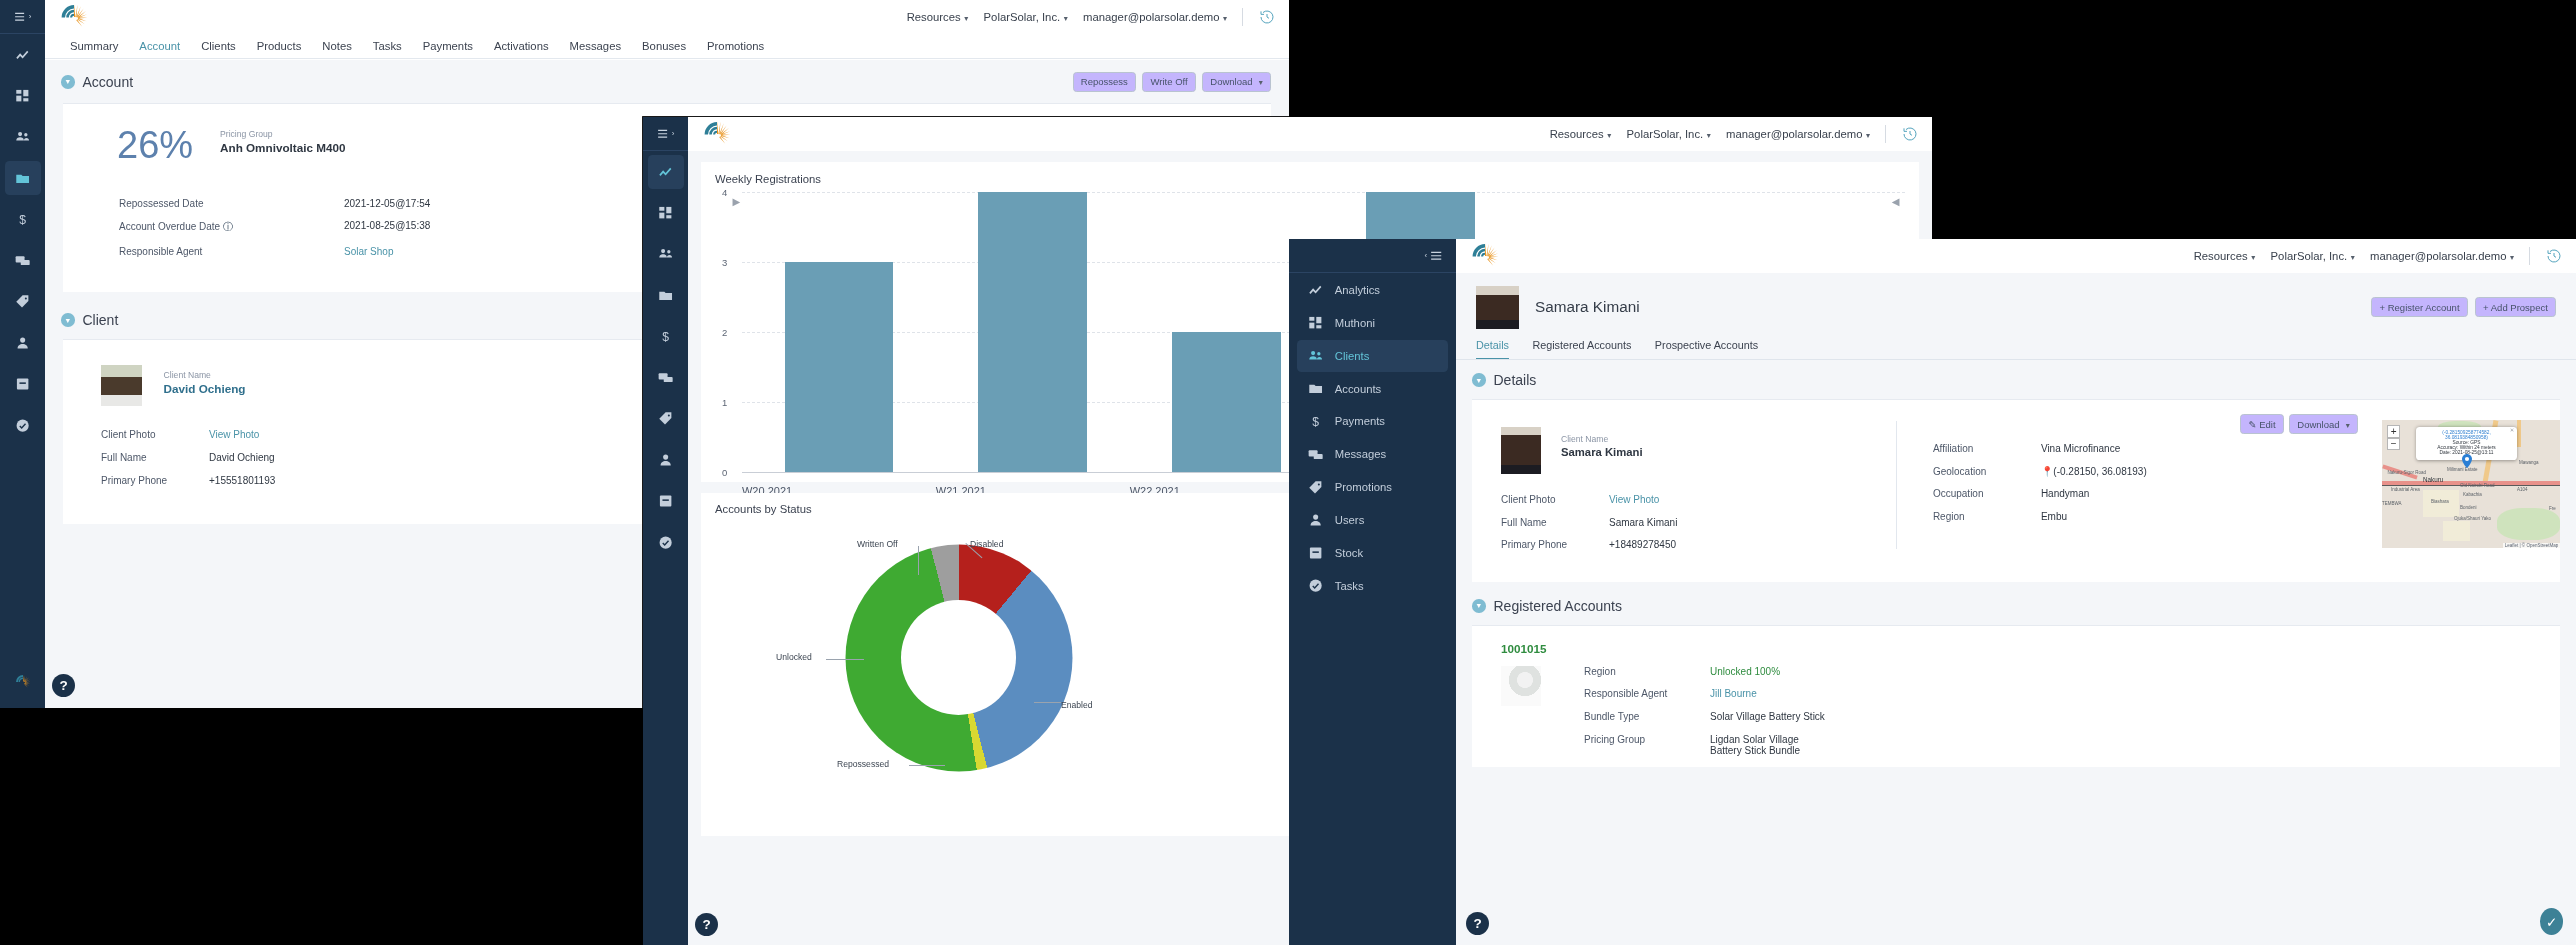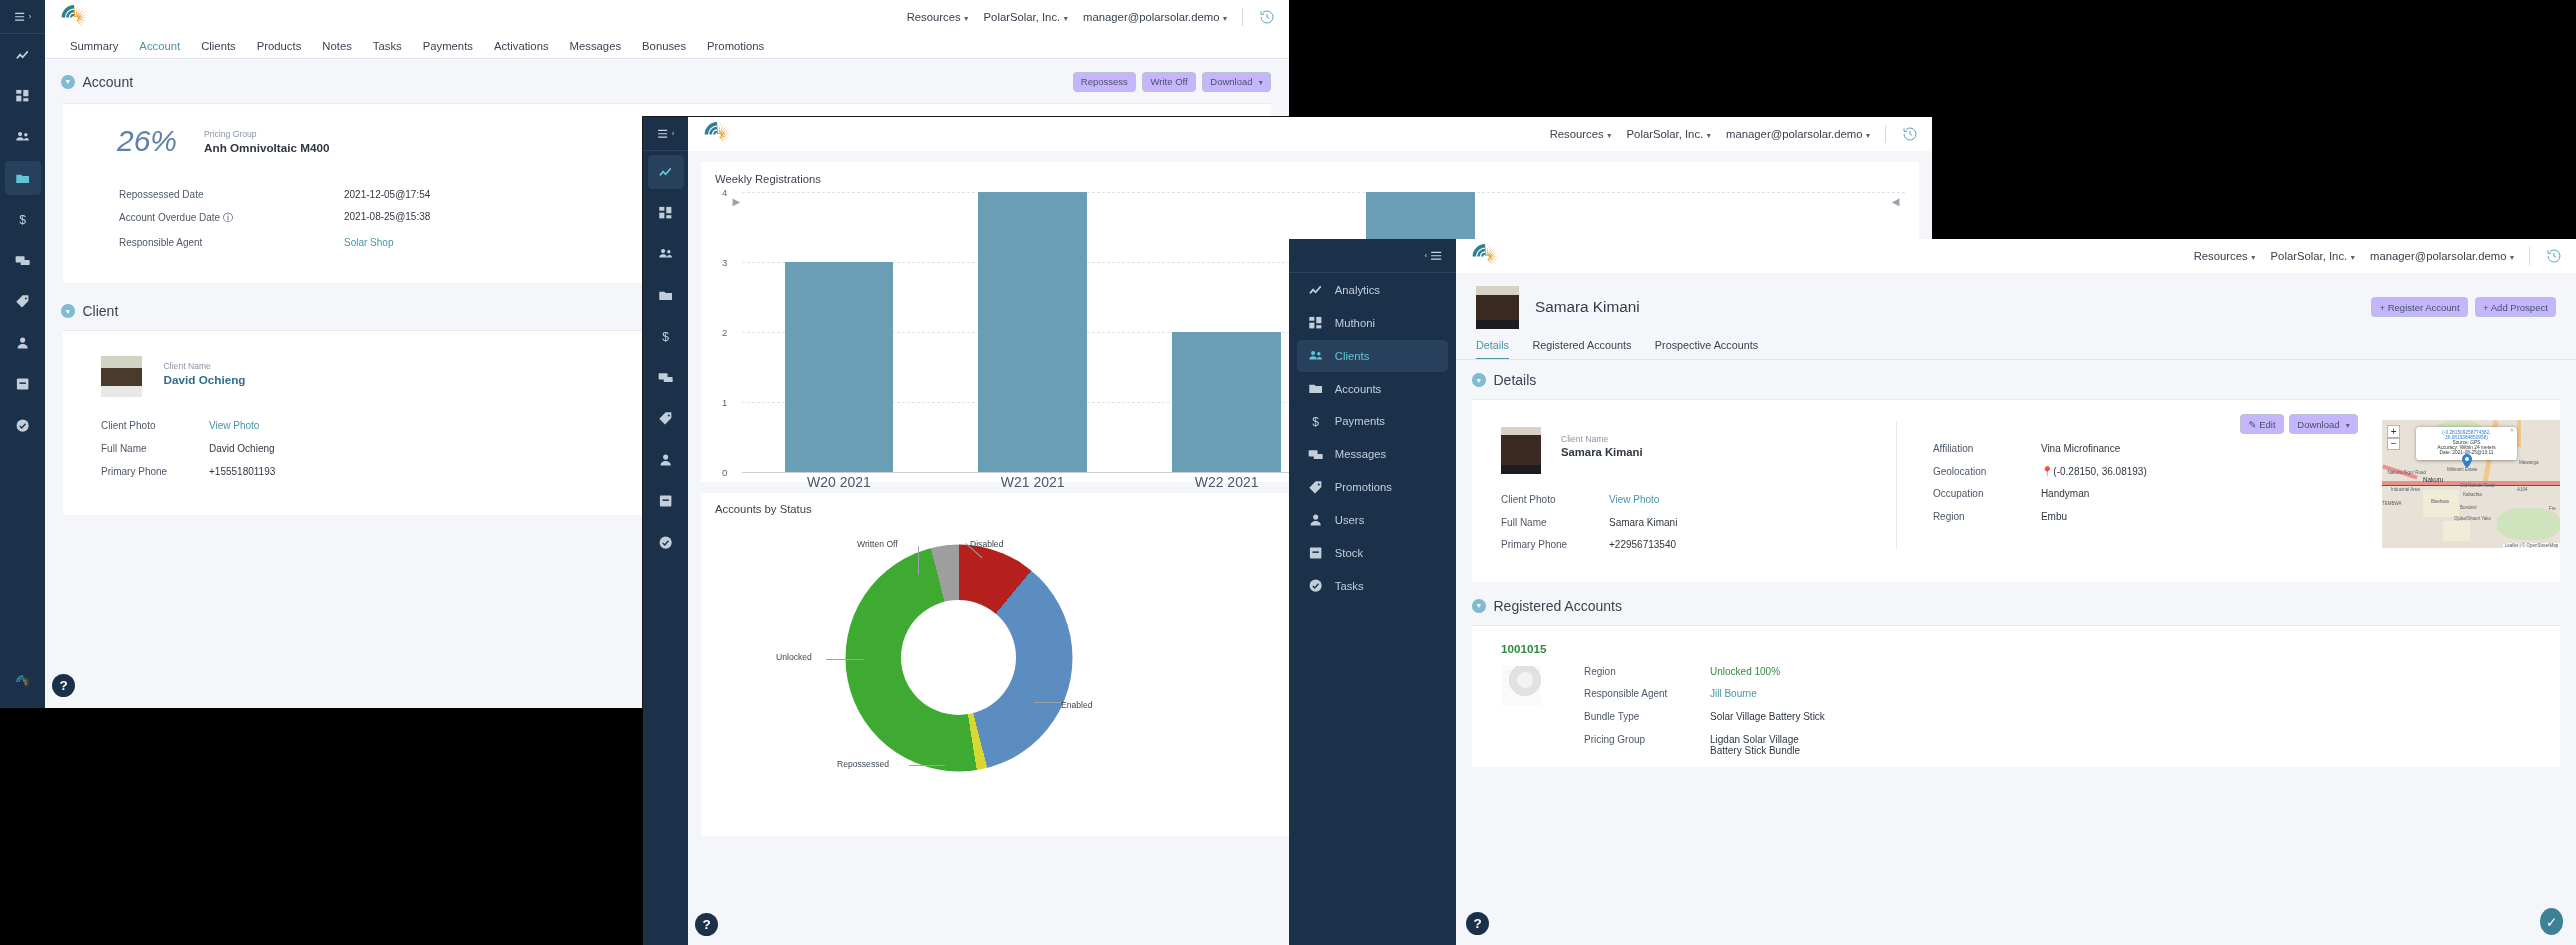--- a/index.html
+++ b/index.html
@@ -57,41 +57,41 @@
   .muted { color:#8b95a5; font-size:8.6px; }
   .photo { background:#bda徽; }
   .photo { width:41px; height:41px; object-fit:cover; display:block; }
 
   .help-fab { position:absolute; width:23.4px; height:23.4px; border-radius:50%;
     background:#1b3149; color:#fff; font-size:13.5px; font-weight:bold;
     display:flex; align-items:center; justify-content:center; }
 
   
   #win1 { left:0; top:0; width:1289px; height:708px; }
-  #win1 .pct { font-size:30px; color:#5d81ad;font-style:italic; }
+  #win1 .pct { font-size:38px; color:#5d81ad; }
 
   
   #win2 { left:643px; top:117px; width:1289px; height:829px;
     box-shadow:0 0 0 0.9px #000; }
   .chartcard { background:#fff; margin:10.8px 12.6px 0 12.6px; padding:10.8px 14.4px 7.2px 14.4px; }
   .chart-title { font-size:11.3px; color:#3b4250; margin-bottom:7.2px; }
 
   
   .bars { position:relative; height:280px; margin-left:27px; }
   .bars .gl { position:absolute; left:0; right:0; border-top:0.9px dashed #dfe3e9; }
   .bars .gl.zero { border-top:0.9px solid #c9ced6; }
   .bars .yl { position:absolute; left:-20px; font-size:9.5px; color:#5c6574;
     transform:translateY(-50%); }
   .barrow { position:absolute; left:0; right:0; bottom:0; height:100%;
     display:flex; align-items:flex-end; }
   .barcell { flex:1; display:flex; flex-direction:column; align-items:center;
     justify-content:flex-end; height:100%; }
   .bar { width:56%; background:#6a9eb5; }
   .xlbls { display:flex; margin-left:27px; }
-  .xlbls span { flex:1; text-align:center; font-size:14px; color:#4d5768; padding-top:2px;}
+  .xlbls span { flex:1; font-size:11px; color:#4d5768; padding-top:13px;}
 
   
   .donutwrap { position:relative; width:298px; height:270px; }
   .donut { position:absolute; left:50%; top:50%; transform:translate(-50%,-50%);
     width:227px; height:227px; border-radius:50%; }
   .donut::after { content:""; position:absolute; left:50%; top:50%;
     transform:translate(-50%,-50%); width:115px; height:115px;
     background:#fff; border-radius:50%; }
   .dlabel { position:absolute; font-size:8.6px; color:#3d4652; white-space:nowrap; }
   .leader { position:absolute; background:#9aa3ae; height:0.9px; }
@@ -765,21 +765,21 @@
             <div class="kv">
                 <span class="k">Client Photo</span>
                 <span class="v link">View Photo</span>
               </div>
             <div class="kv">
                 <span class="k">Full Name</span>
                 <span class="v">Samara Kimani</span>
               </div>
             <div class="kv">
                 <span class="k">Primary Phone</span>
-                <span class="v">+22956713540</span>
+                <span class="v">+18489278450</span>
               </div>
           </div>
         </div>
         <div style="width:0.9px;background:#e2e7ee;margin:12.6px 0"></div>
         <div style="flex:1; padding-left:36px; padding-top:34px; position:relative;">
           <div style="position:absolute; right:202px; top:5.4px; display:flex; gap:5.4px;">
             <button class="btn">✎ <span>Edit</span></button>
             <button class="btn"><span>Download</span> <span class="caret">▾</span></button>
           </div>
           <div class="kv">

